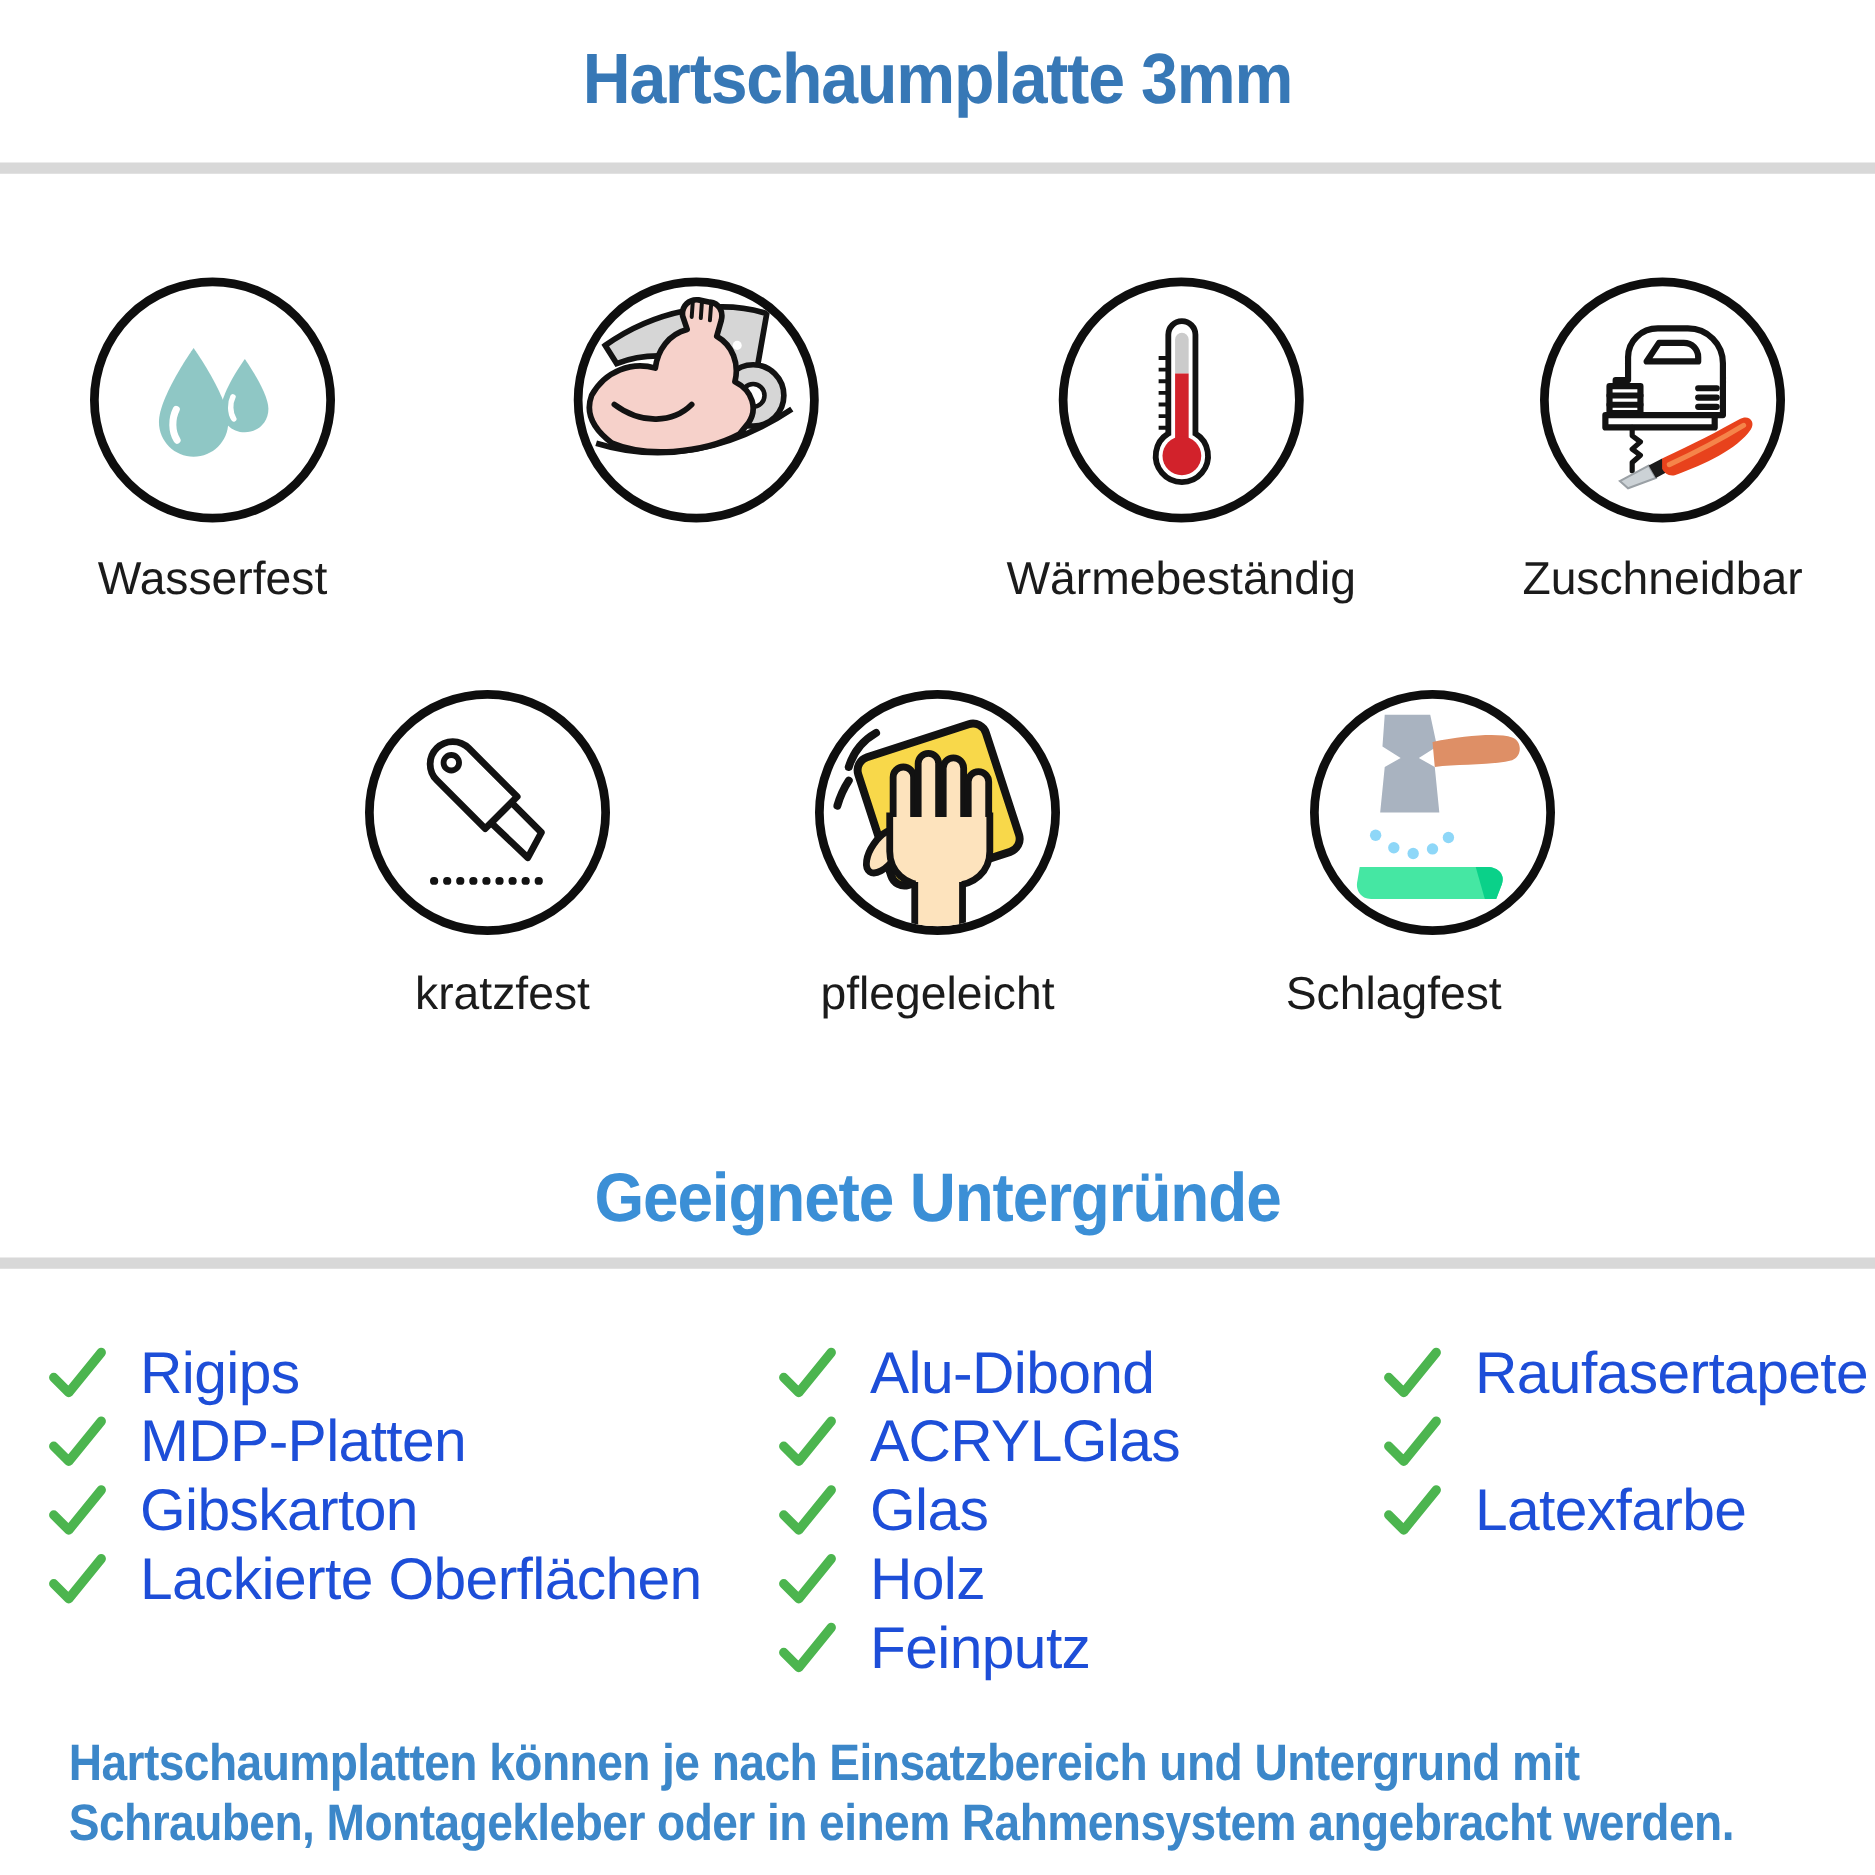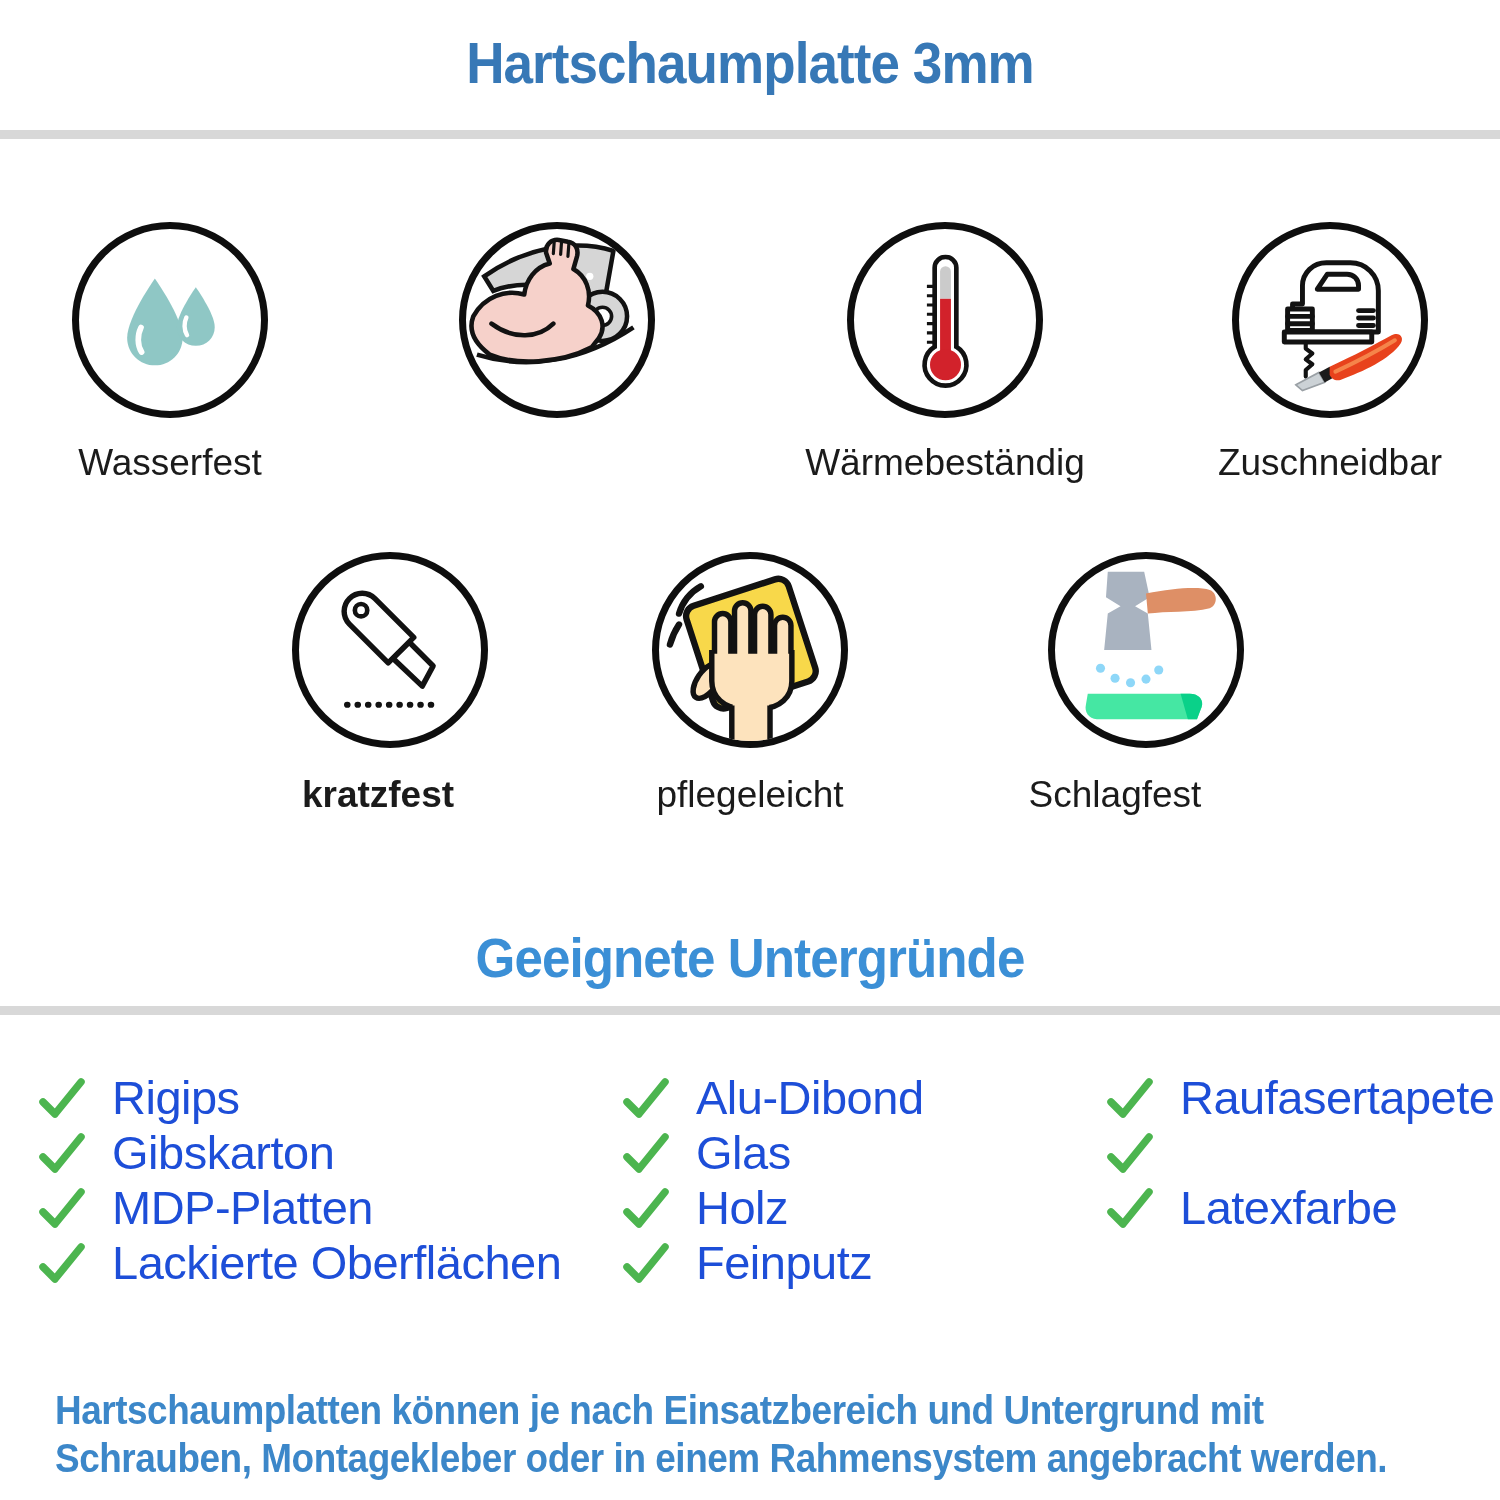--- a/index.html
+++ b/index.html
@@ -92,21 +92,21 @@
   <div class="circle" style="left:292px;top:552px;">
     <svg width="155" height="155" viewBox="0 0 200 200">
       <g stroke="#121212" stroke-width="7" fill="#ffffff" stroke-linejoin="round" stroke-linecap="round">
         <path d="M124,89 L155,120 L141,146 L103,110 Z"></path>
         <path d="M47,66 A23,23 0 1 1 80,33 L130,83 L97,116 Z"></path>
         <circle cx="62" cy="48" r="8" stroke-width="6"></circle>
       </g>
       <path d="M44,170 H156" stroke="#121212" stroke-width="8" stroke-dasharray="0.5,13" stroke-linecap="round" fill="none"></path>
     </svg>
   </div>
-  <div class="feat-label row2-label" style="left:168px;font-weight:bold;">kratzfest</div>
+  <div class="feat-label row2-label" style="left:192px;">kratzfest</div>
 
   <div class="circle" style="left:652px;top:552px;">
     <svg width="182" height="182" viewBox="0 0 200 200">
       <path d="M22,60 A52,52 0 0 1 46,30" stroke="#121212" stroke-width="7" fill="none" stroke-linecap="round"></path>
       <path d="M12,94 A80,80 0 0 1 22,72" stroke="#121212" stroke-width="7" fill="none" stroke-linecap="round"></path>
       <rect x="42" y="34" width="118" height="118" rx="12" fill="#f8d84a" stroke="#121212" stroke-width="7" transform="rotate(-18 101 93)"></rect>
       <g fill="#fde3bd" stroke="#121212" stroke-width="6">
         <rect x="61" y="60" width="18" height="56" rx="9"></rect>
         <rect x="83" y="48" width="18" height="68" rx="9"></rect>
         <rect x="105" y="52" width="18" height="64" rx="9"></rect>
@@ -145,42 +145,48 @@
     <div class="chk-row">
       <svg width="48" height="44" viewBox="0 0 48 44">
           <path class="chk-mark" d="M5,26 L17,38 L43,6"></path>
         </svg>
       <span class="chk-label">Rigips</span>
     </div>
     <div class="chk-row">
       <svg width="48" height="44" viewBox="0 0 48 44">
           <path class="chk-mark" d="M5,26 L17,38 L43,6"></path>
         </svg>
+      <span class="chk-label">MDP-Platten</span>
+    </div>
+    <div class="chk-row">
+      <svg width="48" height="44" viewBox="0 0 48 44">
+          <path class="chk-mark" d="M5,26 L17,38 L43,6"></path>
+        </svg>
       <span class="chk-label">Gibskarton</span>
     </div>
     <div class="chk-row">
       <svg width="48" height="44" viewBox="0 0 48 44">
           <path class="chk-mark" d="M5,26 L17,38 L43,6"></path>
         </svg>
-      <span class="chk-label">MDP-Platten</span>
-    </div>
-    <div class="chk-row">
-      <svg width="48" height="44" viewBox="0 0 48 44">
-          <path class="chk-mark" d="M5,26 L17,38 L43,6"></path>
-        </svg>
       <span class="chk-label">Lackierte Oberflächen</span>
     </div>
   </div>
 
   <div class="chk-col" style="left:622px;">
     <div class="chk-row">
       <svg width="48" height="44" viewBox="0 0 48 44">
           <path class="chk-mark" d="M5,26 L17,38 L43,6"></path>
         </svg>
       <span class="chk-label">Alu-Dibond</span>
+    </div>
+    <div class="chk-row">
+      <svg width="48" height="44" viewBox="0 0 48 44">
+          <path class="chk-mark" d="M5,26 L17,38 L43,6"></path>
+        </svg>
+      <span class="chk-label">ACRYLGlas</span>
     </div>
     <div class="chk-row">
       <svg width="48" height="44" viewBox="0 0 48 44">
           <path class="chk-mark" d="M5,26 L17,38 L43,6"></path>
         </svg>
       <span class="chk-label">Glas</span>
     </div>
     <div class="chk-row">
       <svg width="48" height="44" viewBox="0 0 48 44">
           <path class="chk-mark" d="M5,26 L17,38 L43,6"></path>

